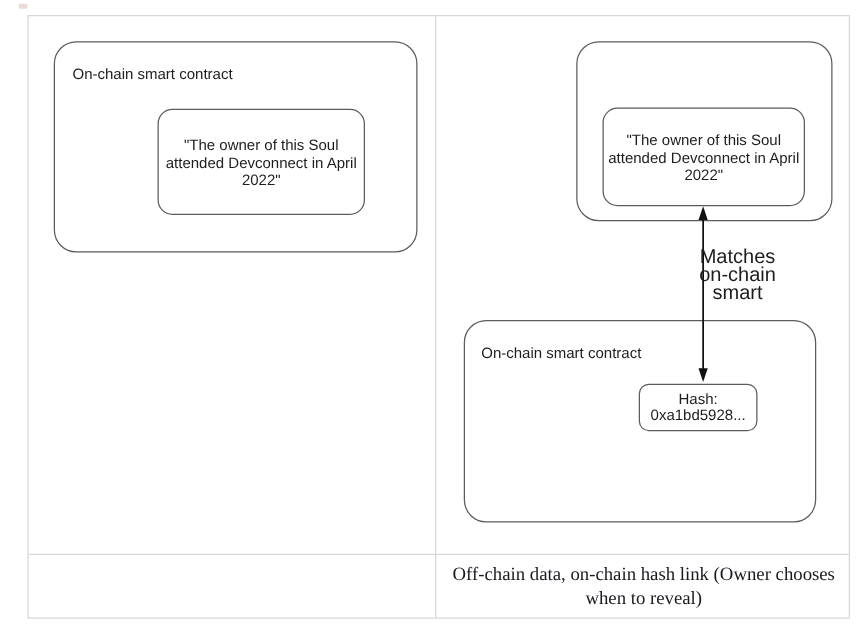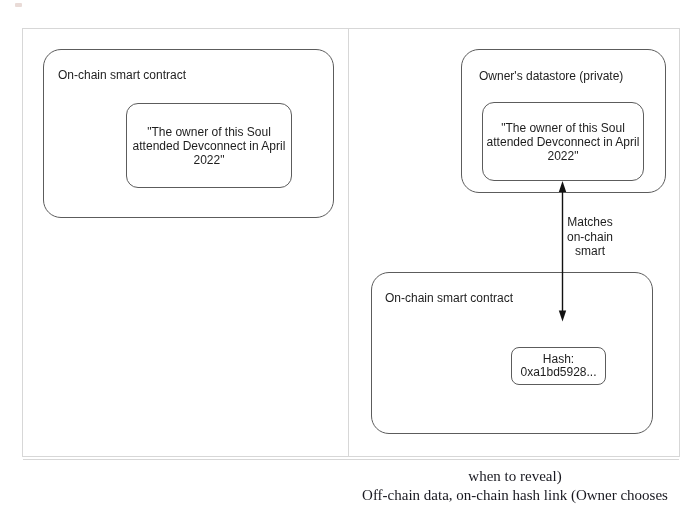--- a/index.html
+++ b/index.html
@@ -3,53 +3,53 @@
 <meta charset="utf-8">
 <style>
   html,body { margin:0; padding:0; background:#ffffff; }
   .canvas {
     position:relative; width:691px; height:506px; background:#ffffff;
     font-family:"Liberation Sans", sans-serif; overflow:hidden;
   }
   .artifact { position:absolute; left:15px; top:3px; width:7px; height:4px;
     background:#e9dbd7; border-radius:1px; }
   .grid {
-    position:absolute; left:22px; top:28px; width:658px; height:429px;
+    position:absolute; left:22px; top:12px; width:658px; height:483px;
     border:1px solid #d7d7d7; box-sizing:border-box;
   }
   .vdiv { position:absolute; left:325px; top:0; width:1px; height:100%; background:#d7d7d7; }
   .hdiv { position:absolute; left:0; top:430px; width:100%; height:1px; background:#d7d7d7; }
   .rbox {
     position:absolute; border:1px solid #5c5c5c; background:#ffffff;
     box-sizing:border-box;
   }
   .r18 { border-radius:18px; }
   .r12 { border-radius:12px; }
-  .r8  { border-radius:8px;margin-top:24px; }
+  .r8  { border-radius:8px; }
   .lbl {
     position:absolute; font-size:12px; line-height:14px; color:#1d1d1d;
     white-space:nowrap;
   }
   .centered-text {
     display:flex; flex-direction:column; align-items:center; justify-content:center;
     text-align:center; font-size:12px; line-height:14px; color:#1d1d1d;
   }
   .box-a  { left:20px;  top:20px;  width:291px; height:169px; }
   .box-a2 { left:103px; top:74px;  width:166px; height:85px; }
   .lbl-a  { left:35px;  top:39px; }
   .box-b  { left:438px; top:20px;  width:205px; height:144px; }
   .lbl-b  { left:456px; top:40px; }
   .box-b2 { left:459px; top:73px;  width:162px; height:79px; }
   .box-d  { left:348px; top:243px; width:282px; height:162px; }
   .lbl-d  { left:362px; top:262px; }
   .box-d2 { left:488px; top:294px; width:95px;  height:38px; font-size:12px; line-height:13px; }
   .arrow-svg { position:absolute; left:0; top:0; width:658px; height:483px; pointer-events:none; }
   .arrow-label {
     position:absolute; left:527px; top:186px; width:80px; text-align:center;
-    font-size:12px; line-height:14.5px; color:#1d1d1d;
+    font-size:16px; line-height:14.5px; color:#1d1d1d;
   }
   .cap {
     position:absolute; top:431px; height:51px;
     display:flex; flex-direction:column; align-items:center; justify-content:center;
     text-align:center; font-family:"Liberation Serif", serif;
     font-size:15px; line-height:19px; color:#191920;
   }
   .cap-left  { left:0;    width:325px; }
   .cap-right { left:326px; width:332px; }
 </style>
@@ -67,21 +67,20 @@
 
     <div class="rbox r18 box-a"></div>
     <div class="lbl lbl-a">On-chain smart contract</div>
     <div class="rbox r12 box-a2 centered-text">
       <div>"The owner of this Soul</div>
       <div>attended Devconnect in April</div>
       <div>2022"</div>
     </div>
 
     <div class="rbox r18 box-b"></div>
-    <div class="lbl lbl-b">Owner's datastore (private)</div>
     <div class="rbox r12 box-b2 centered-text">
       <div>"The owner of this Soul</div>
       <div>attended Devconnect in April</div>
       <div>2022"</div>
     </div>
 
     <div class="rbox r18 box-d"></div>
     <div class="lbl lbl-d">On-chain smart contract</div>
     <div class="rbox r8 box-d2 centered-text">
       <div>Hash:</div>
@@ -94,18 +93,18 @@
       <polygon points="539.5,292.5 535.8,281.5 543.2,281.5" fill="#111111"></polygon>
     </svg>
 
     <div class="arrow-label">
       <div>Matches</div>
       <div>on-chain</div>
       <div>smart</div>
     </div>
 
     <div class="cap cap-right">
+      <div>Off-chain data, on-chain hash link (Owner chooses</div>
       <div>when to reveal)</div>
-      <div>Off-chain data, on-chain hash link (Owner chooses</div>
     </div>
 
   </div>
 </div>
 
 </body></html>

